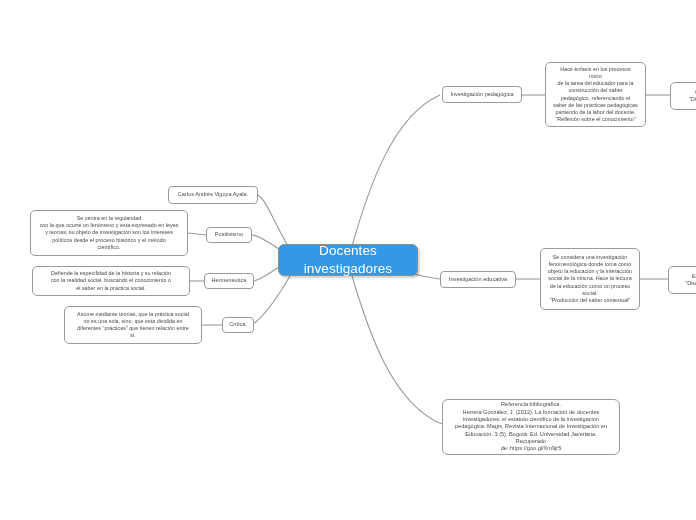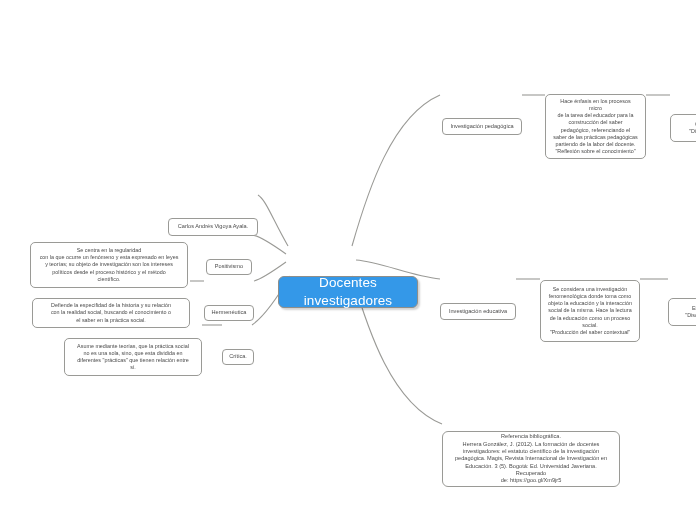--- a/index.html
+++ b/index.html
@@ -40,21 +40,20 @@
     box-sizing: border-box;
     border: 1px solid #9a9a96;
     border-radius: 5px;
     background: #ffffff;
     color: #4b4b4b;
     text-align: center;
     display: flex;
     align-items: center;
     justify-content: center;
     line-height: 1.32;
-    margin-top: 32px;
   }
   .node.root {
     background: #3498e8;
     border: 1px solid #8e8e8a;
     border-radius: 6px;
     color: #ffffff;
     font-size: 13.5px;
     letter-spacing: 0.1px;
     box-shadow: 2px 2px 2px rgba(0,0,0,0.18);
   }

